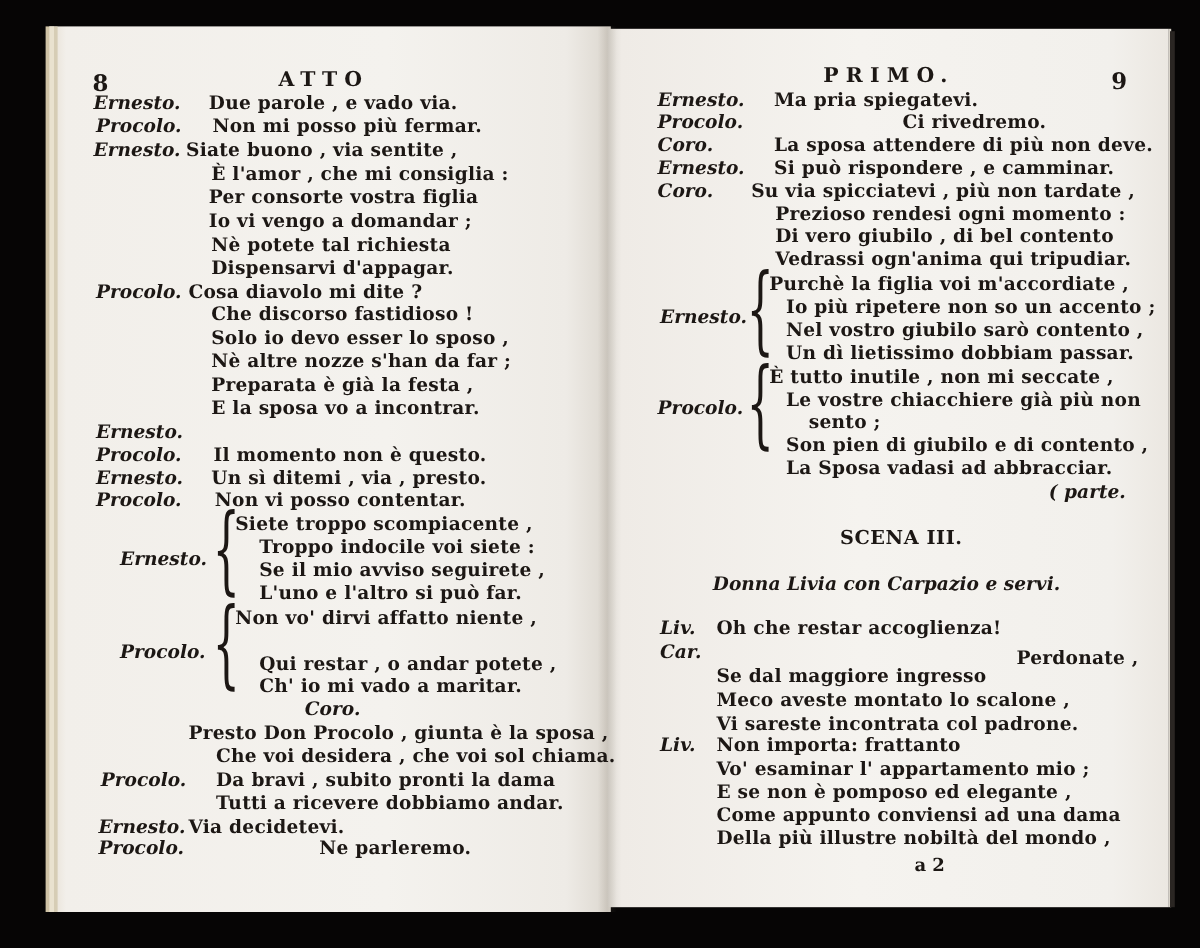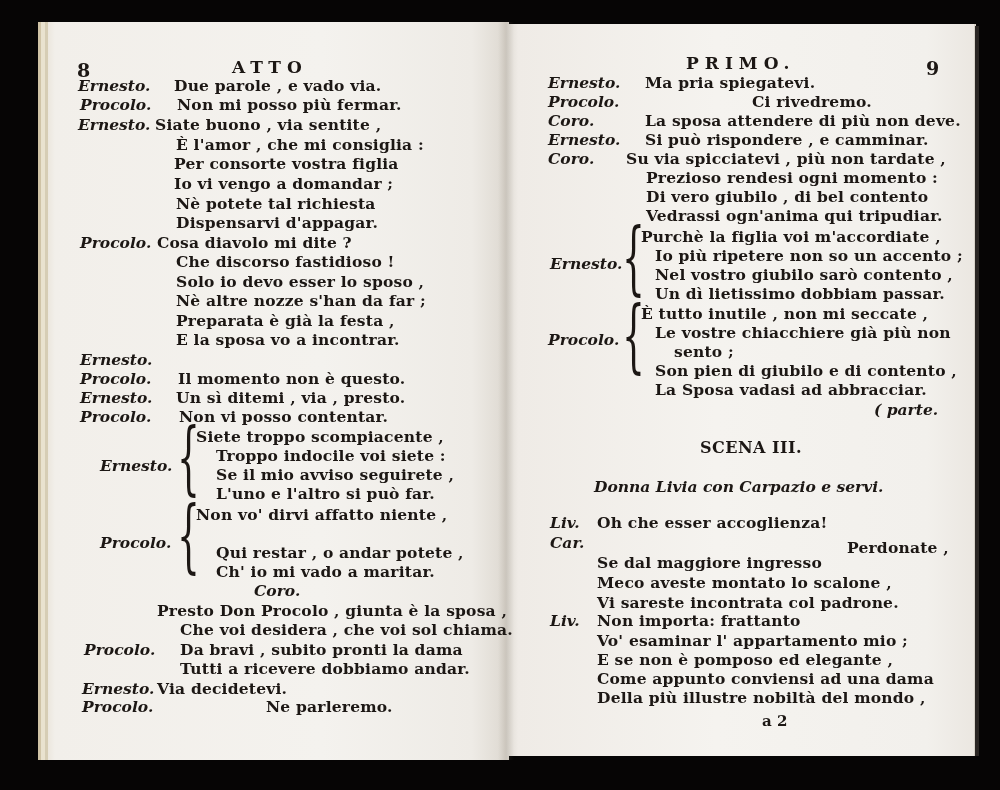--- a/index.html
+++ b/index.html
@@ -157,21 +157,21 @@
   <div class="line" style="left:674px;top:342px;">sento ;</div>
   <div class="line" style="left:655px;top:361px;">Son pien di giubilo e di contento ,</div>
   <div class="line" style="left:655px;top:380px;">La Sposa vadasi ad abbracciar.</div>
 
   <div class="stage-dir" style="left:874px;top:400px;">( parte.</div>
 
   <div class="scene-title" style="left:700px;top:438px;">SCENA III.</div>
   <div class="scene-cast" style="left:594px;top:477px;">Donna Livia con Carpazio e servi.</div>
 
   <div class="speaker" style="left:550px;top:513px;">Liv.</div>
-  <div class="line" style="left:597px;top:513px;">Oh che esser accoglienza!</div>
+  <div class="line" style="left:597px;top:513px;">Oh che restar accoglienza!</div>
   <div class="speaker" style="left:550px;top:533px;">Car.</div>
   <div class="line" style="left:847px;top:538px;">Perdonate ,</div>
   <div class="line" style="left:597px;top:553px;">Se dal maggiore ingresso</div>
   <div class="line" style="left:597px;top:573px;">Meco aveste montato lo scalone ,</div>
   <div class="line" style="left:597px;top:593px;">Vi sareste incontrata col padrone.</div>
   <div class="speaker" style="left:550px;top:611px;">Liv.</div>
   <div class="line" style="left:597px;top:611px;">Non importa: frattanto</div>
   <div class="line" style="left:597px;top:631px;">Vo' esaminar l' appartamento mio ;</div>
   <div class="line" style="left:597px;top:650px;">E se non è pomposo ed elegante ,</div>
   <div class="line" style="left:597px;top:669px;">Come appunto conviensi ad una dama</div>

